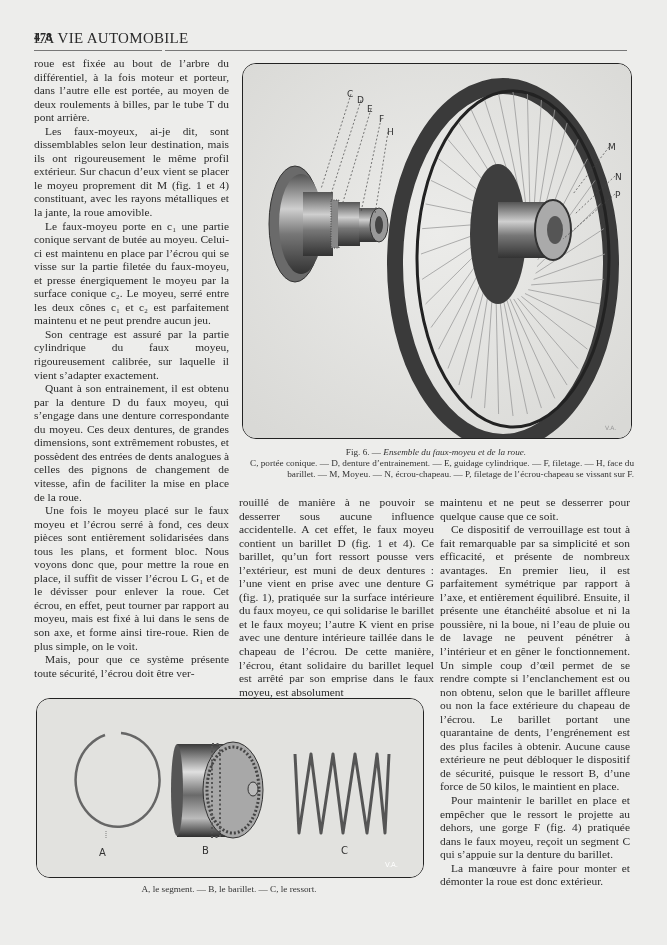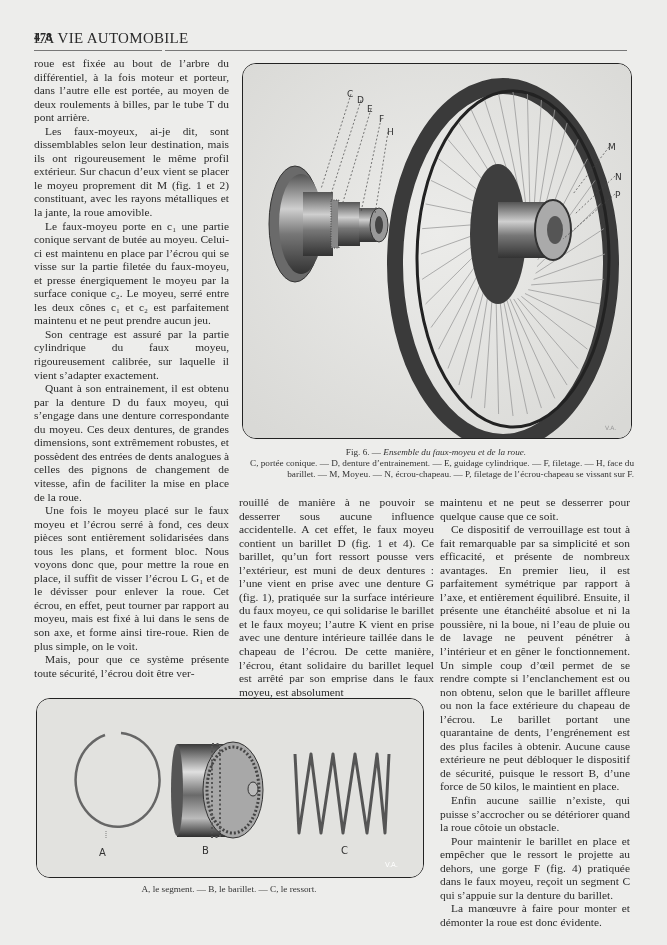--- a/index.html
+++ b/index.html
@@ -37,21 +37,21 @@
 
 <div class="header">
   <span class="page-num">478</span>
   <div class="running-title">LA VIE AUTOMOBILE</div>
 </div>
 <div class="rule-l"></div>
 <div class="rule-r"></div>
 
 <div class="col" id="col1">
   <p class="noindent">roue est fixée au bout de l’arbre du différentiel, à la fois moteur et porteur, dans l’autre elle est portée, au moyen de deux roulements à billes, par le tube T du pont arrière.</p>
-  <p>Les faux-moyeux, ai-je dit, sont dissemblables selon leur destination, mais ils ont rigoureusement le même profil extérieur. Sur chacun d’eux vient se placer le moyeu proprement dit M (fig. 1 et 2) constituant, avec les rayons métalliques et la jante, la roue amovible.</p>
+  <p>Les faux-moyeux, ai-je dit, sont dissemblables selon leur destination, mais ils ont rigoureusement le même profil extérieur. Sur chacun d’eux vient se placer le moyeu proprement dit M (fig. 1 et 4) constituant, avec les rayons métalliques et la jante, la roue amovible.</p>
   <p>Le faux-moyeu porte en c₁ une partie conique servant de butée au moyeu. Celui-ci est maintenu en place par l’écrou   qui se visse sur la partie filetée   du faux-moyeu, et presse énergiquement le moyeu par la surface conique c₂. Le moyeu, serré entre les deux cônes c₁ et c₂ est parfaitement maintenu et ne peut prendre aucun jeu.</p>
   <p>Son centrage est assuré par la partie cylindrique   du faux moyeu, rigoureusement calibrée, sur laquelle il vient s’adapter exactement.</p>
   <p>Quant à son entrainement, il est obtenu par la denture D du faux moyeu, qui s’engage dans une denture correspondante du moyeu. Ces deux dentures, de grandes dimensions, sont extrêmement robustes, et possèdent des entrées de dents analogues à celles des pignons de changement de vitesse, afin de faciliter la mise en place de la roue.</p>
   <p>Une fois le moyeu placé sur le faux moyeu et l’écrou   serré à fond, ces deux pièces sont entièrement solidarisées dans tous les plans, et forment bloc. Nous voyons donc que, pour mettre la roue en place, il suffit de visser l’écrou L G₁ et de le dévisser pour enlever la roue. Cet écrou, en effet, peut tourner par rapport au moyeu, mais est fixé à lui dans le sens de son axe, et forme ainsi tire-roue. Rien de plus simple, on le voit.</p>
   <p>Mais, pour que ce système présente toute sécurité, l’écrou doit être ver-</p>
 </div>
 
 <div class="figure" id="fig6">
   <svg width="388" height="374" viewBox="0 0 388 374">
     <defs>
@@ -157,23 +157,22 @@
   <div class="legend">C, portée conique. — D, denture d’entrainement. — E, guidage cylindrique. — F, filetage. — H, face du barillet. — M, Moyeu. — N, écrou-chapeau. — P, filetage de l’écrou-chapeau se vissant sur F.</div>
 </div>
 
 <div class="col" id="col2">
   <p class="noindent">rouillé de manière à ne pouvoir se desserrer sous aucune influence accidentelle. A cet effet, le faux moyeu contient un barillet D (fig. 1 et 4). Ce barillet, qu’un fort ressort pousse vers l’extérieur, est muni de deux dentures : l’une vient en prise avec une denture G (fig. 1), pratiquée sur la surface intérieure du faux moyeu, ce qui solidarise le barillet et le faux moyeu; l’autre K vient en prise avec une denture intérieure taillée dans le chapeau de l’écrou. De cette manière, l’écrou, étant solidaire du barillet lequel est arrêté par son emprise dans le faux moyeu, est absolument</p>
 </div>
 
 <div class="col" id="col3">
   <p class="noindent">maintenu et ne peut se desserrer pour quelque cause que ce soit.</p>
   <p>Ce dispositif de verrouillage est tout à fait remarquable par sa simplicité et son efficacité, et présente de nombreux avantages. En premier lieu, il est parfaitement symétrique par rapport à l’axe, et entièrement équilibré. Ensuite, il présente une étanchéité absolue et ni la poussière, ni la boue, ni l’eau de pluie ou de lavage ne peuvent pénétrer à l’intérieur et en gêner le fonctionnement. Un simple coup d’œil permet de se rendre compte si l’enclanchement est ou non obtenu, selon que le barillet affleure ou non la face extérieure du chapeau de l’écrou. Le barillet portant une quarantaine de dents, l’engrénement est des plus faciles à obtenir. Aucune cause extérieure ne peut débloquer le dispositif de sécurité, puisque le ressort B, d’une force de 50 kilos, le maintient en place.</p>
-  <p>Enfin aucune saillie n’existe, qui puisse s’accrocher ou se détériorer quand la roue côtoie un obstacle.</p>
   <p>Pour maintenir le barillet en place et empêcher que le ressort le projette au dehors, une gorge F (fig. 4) pratiquée dans le faux moyeu, reçoit un segment C qui s’appuie sur la denture du barillet.</p>
-  <p>La manœuvre à faire pour monter et démonter la roue est donc évidente.</p>
+  <p>La manœuvre à faire pour monter et démonter la roue est donc extérieur.</p>
 </div>
 
 <div class="figure" id="fig5">
   <svg width="386" height="178" viewBox="0 0 386 178">
     <defs>
       <linearGradient id="barrel" x1="0" y1="0" x2="0" y2="1">
         <stop offset="0" stop-color="#3a3a3a"></stop>
           <stop offset="0.3" stop-color="#e0e0e0"></stop>
         <stop offset="0.55" stop-color="#6a6a6a"></stop>
           <stop offset="0.8" stop-color="#bbb"></stop>

